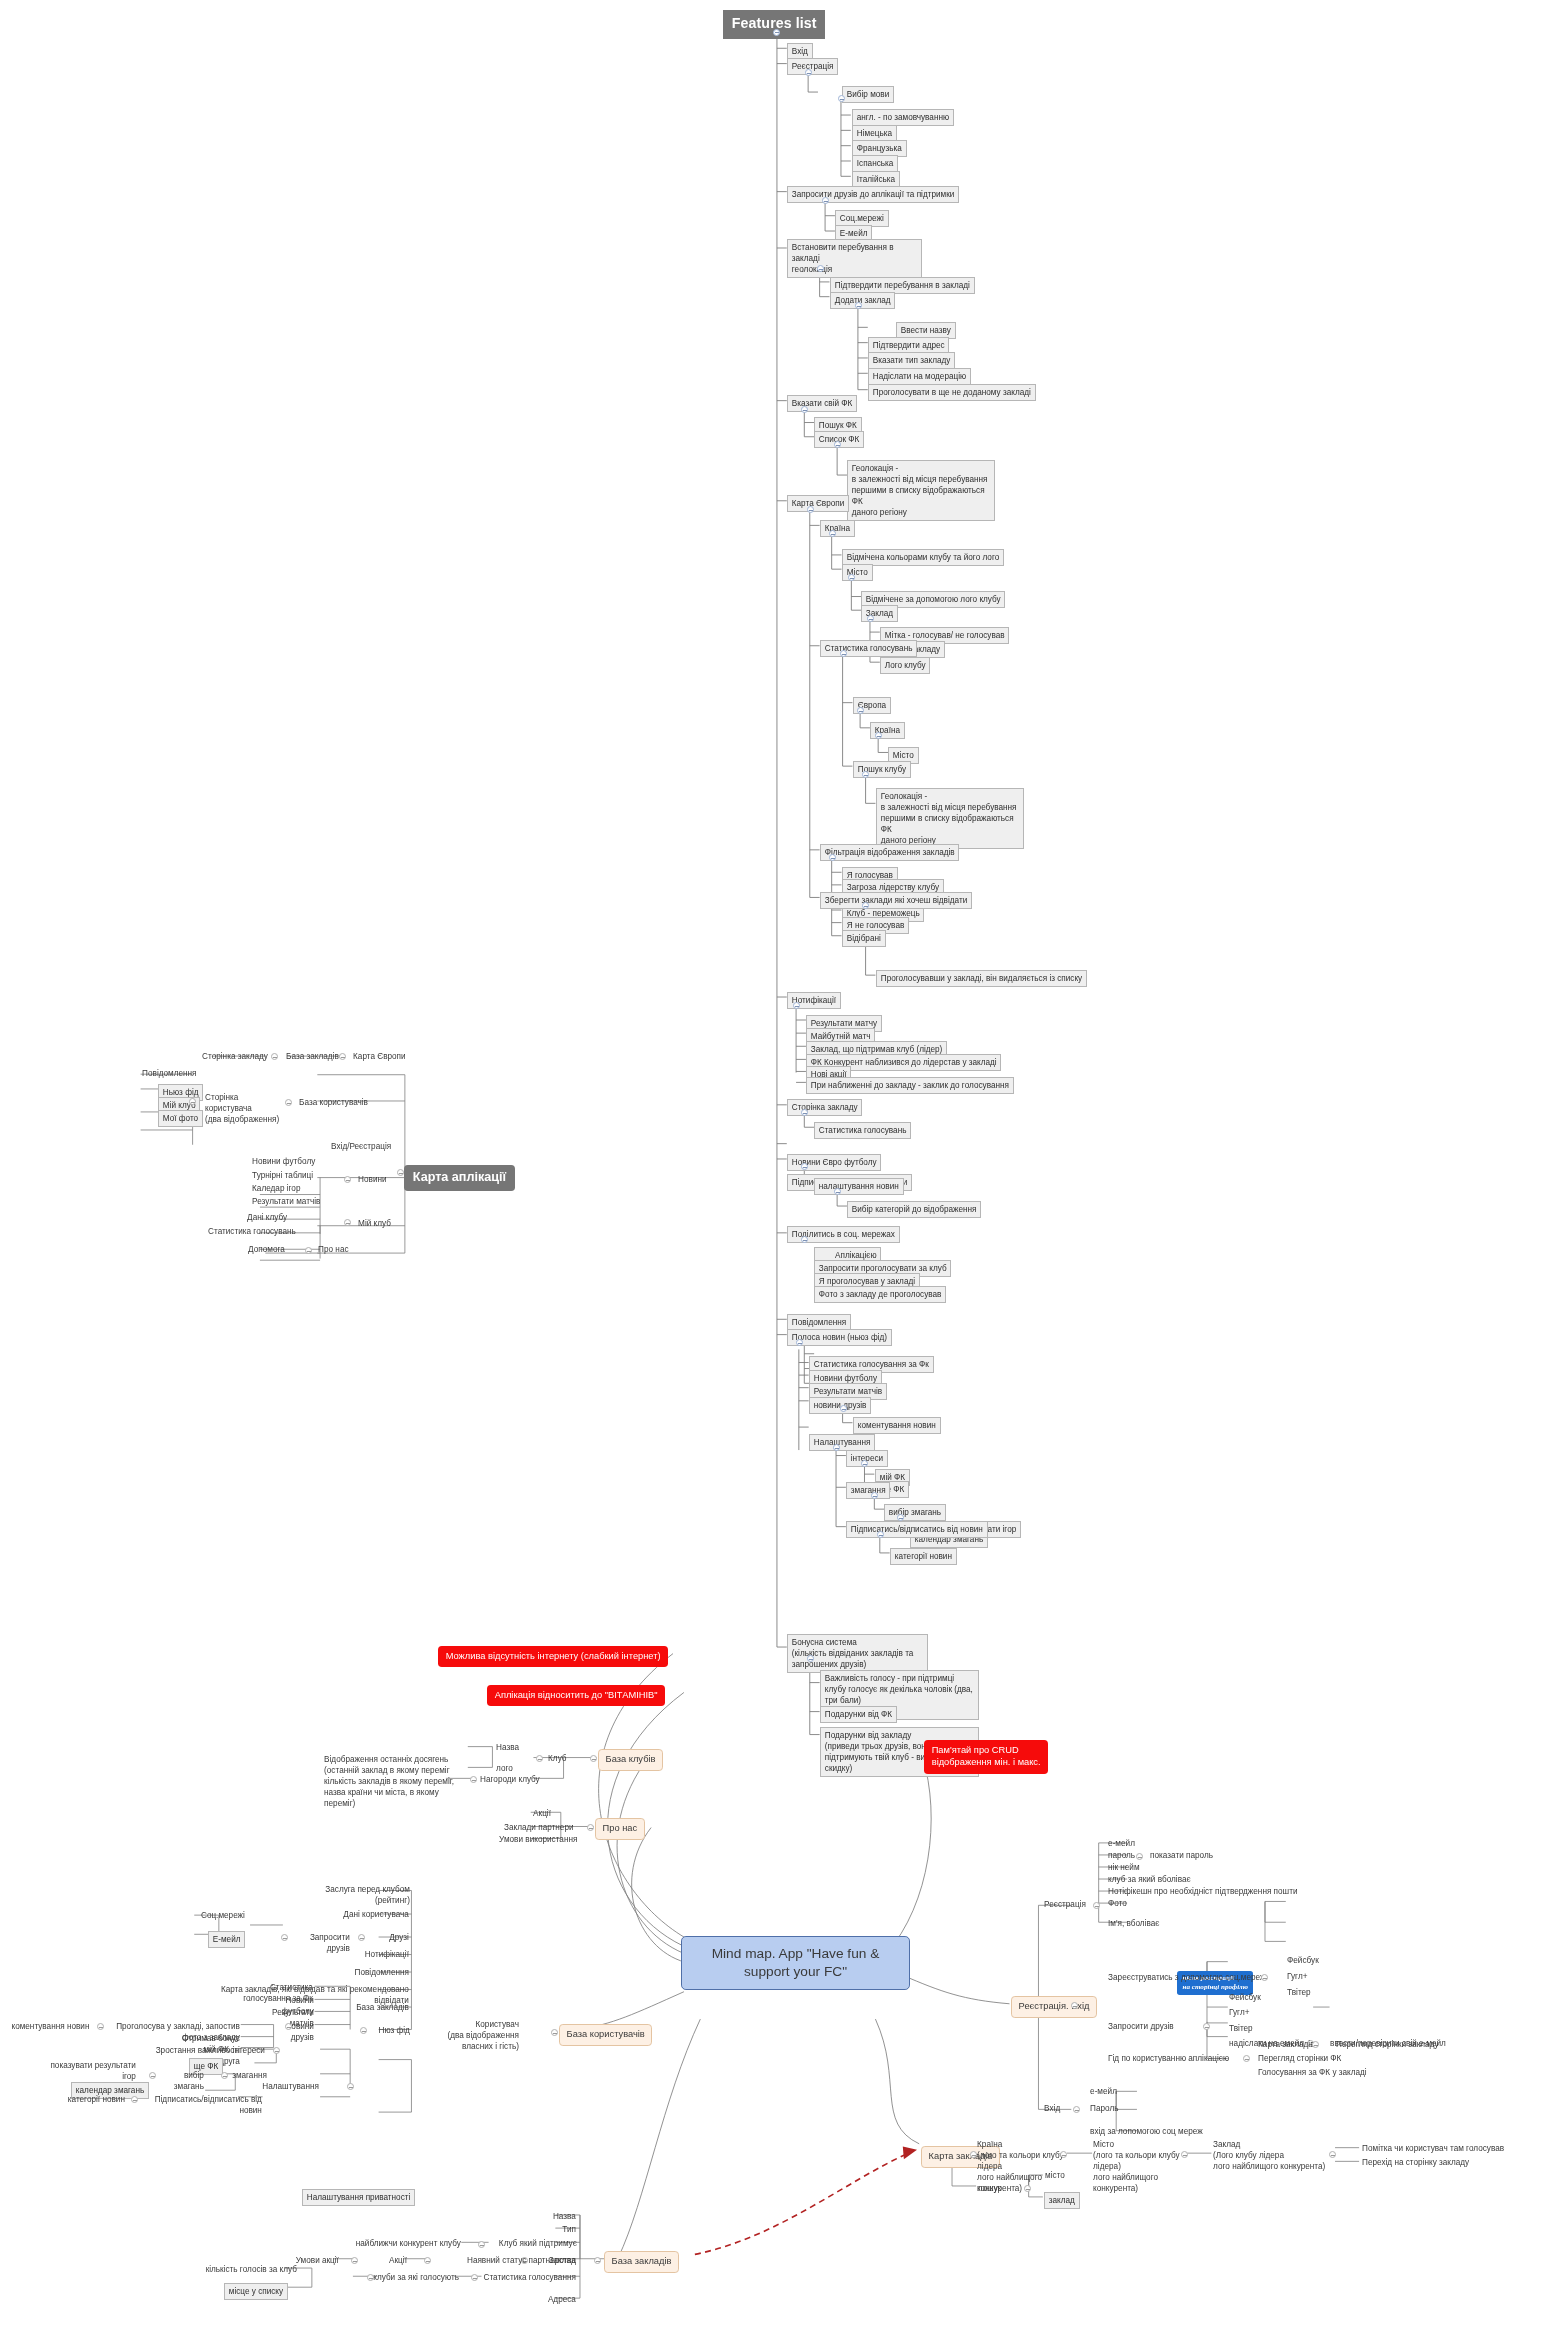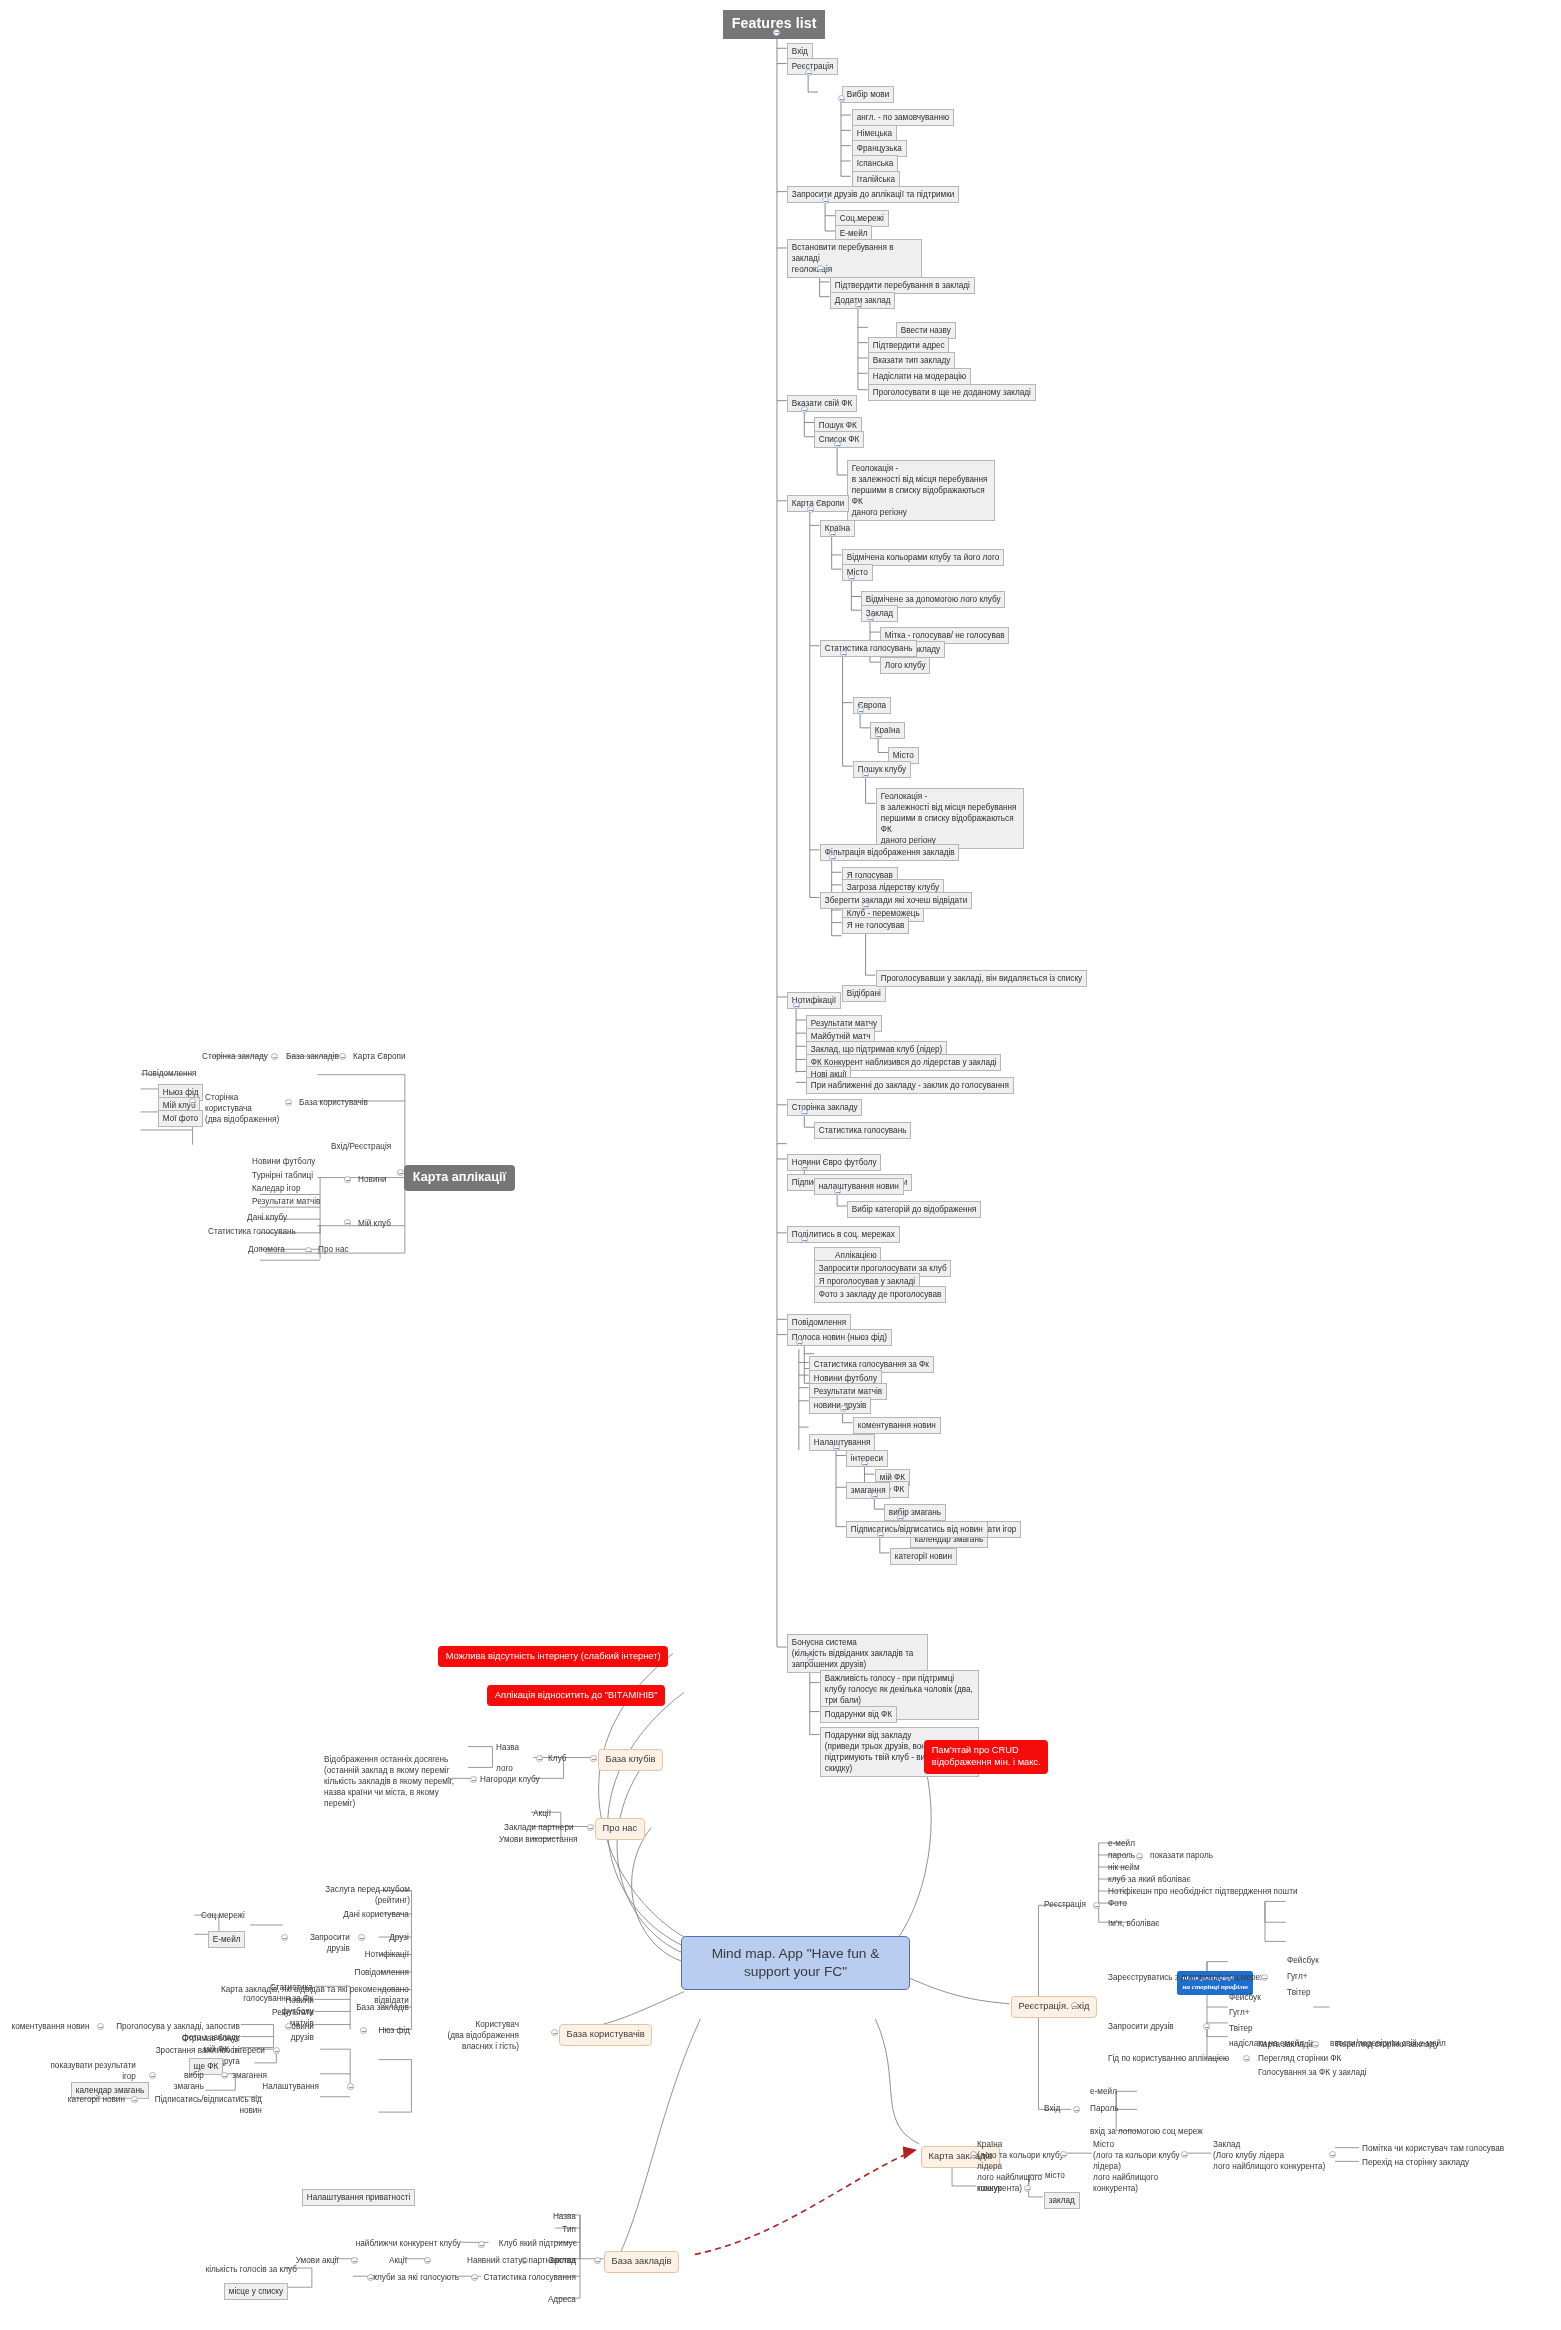--- a/index.html
+++ b/index.html
@@ -520,21 +520,21 @@
 в залежності від місця перебування першими в списку відображаються ФК
 даного регіону</div>
 
   <div class="nd box" style="left:820px; top:844px;">Фільтрація відображення закладів</div>
   <div class="tg" style="left:829px; top:854px;"></div>
   <div class="nd box" style="left:842px; top:867px;">Я голосував</div>
   <div class="nd box" style="left:842px; top:879px;">Загроза лідерству клубу</div>
   <div class="nd box" style="left:842px; top:892px;">Клуб близький до перемоги</div>
   <div class="nd box" style="left:842px; top:905px;">Клуб - переможець</div>
   <div class="nd box" style="left:842px; top:917px;">Я не голосував</div>
-  <div class="nd box" style="left:842px; top:985px;">Відібрані</div>
+  <div class="nd box" style="left:842px; top:930px;">Відібрані</div>
 
   <div class="nd box" style="left:820px; top:892px;">Зберегти заклади які хочеш відвідати</div>
   <div class="tg" style="left:862px; top:902px;"></div>
   <div class="nd box" style="left:876px; top:970px;">Проголосувавши у закладі, він видаляється із списку</div>
 
   <div class="nd box" style="left:787px; top:992px;">Нотифікації</div>
   <div class="tg" style="left:793px; top:1002px;"></div>
   <div class="nd box" style="left:806px; top:1015px;">Результати матчу</div>
   <div class="nd box" style="left:806px; top:1028px;">Майбутній матч</div>
   <div class="nd box" style="left:806px; top:1041px;">Заклад, що підтримав клуб (лідер)</div>

